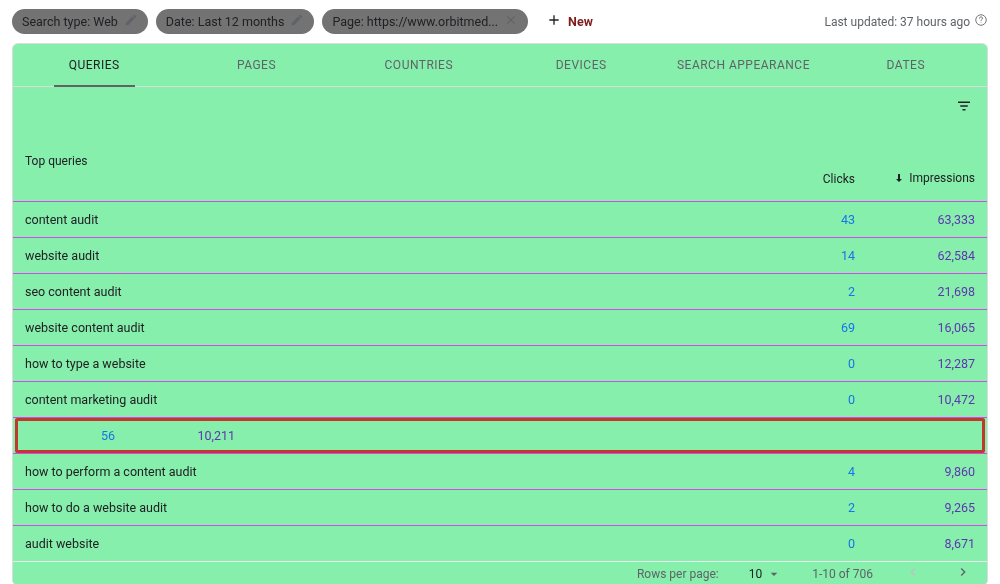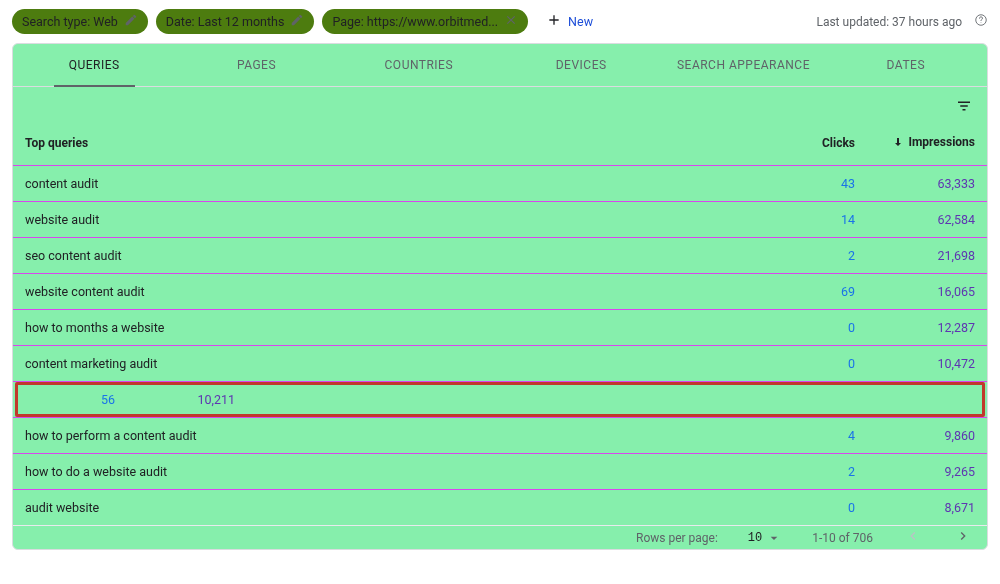--- a/index.html
+++ b/index.html
@@ -14,46 +14,47 @@
   }
   .top-bar {
     display: flex;
     align-items: center;
     padding: 8px 12px;
     gap: 8px;
   }
   .chip {
     display: inline-flex;
     align-items: center;
-    background: #4d7c0f;
+    background: #737373;
     color: #202124;
     border-radius: 16px;
     padding: 4px 10px;
     font-size: 12.5px;
     gap: 6px;
     cursor: pointer;
   }
   .chip svg { width: 14px; height: 14px; fill: #5f6368; }
   .new-chip {
     display: inline-flex;
     align-items: center;
     padding: 4px 10px;
     gap: 6px;
     font-size: 12.5px;
     cursor: pointer;
-    color: #1d4ed8;
+    color: #7f1d1d;
+    font-weight: bold;
   }
   .new-chip svg { width: 16px; height: 16px; fill: #202124; }
   .spacer { flex: 1; }
   .last-updated {
     color: #5f6368;
     font-size: 12px;
     display: inline-flex;
     align-items: center;
-    gap: 12px;
+    gap: 4px;
   }
   .last-updated svg { width: 14px; height: 14px; fill: #5f6368; stroke: #5f6368; }
   .card {
     border: 1px solid #dadce0;
     border-radius: 6px;
     margin: 0 12px 8px 12px;
     background: #86efac;
   }
   .tabs {
     display: flex;
@@ -93,31 +94,30 @@
     align-items: center;
     padding: 0 12px;
     border-top: 1px solid #d946ef;
   }
   .table-header {
     border-top: none;
     padding-top: 14px;
     padding-bottom: 14px;
     color: #5f6368;
     font-size: 12px;
-    font-weight: bold;
   }
   .table-row {
     height: 36px;
     font-size: 12.5px;
   }
   .col-query { flex: 1; text-align: left; color: #202124; }
   .col-clicks { width: 90px; text-align: right; color: #1a73e8; }
   .col-impr  { width: 120px; text-align: right; color: #5e35b1; }
   .table-header .col-clicks,
-  .table-header .col-impr { color: #202124; }
+  .table-header .col-impr { color: #202124; margin-top: 36px; }
   .sort-ind {
     display: inline-flex;
     align-items: center;
     gap: 4px;
     justify-content: flex-end;
   }
   .down-arrow { width: 12px; height: 12px; fill: #202124; }
   .highlight {
     position: relative;
   }
@@ -138,21 +138,20 @@
     font-size: 12px;
     color: #5f6368;
     border-top: 1px solid #e8eaed;
   }
   .footer .sel {
     display: inline-flex;
     align-items: center;
     gap: 4px;
     color: #202124;
     cursor: pointer;
-    font-family: Liberation Mono, monospace;
   }
   .footer svg { width: 16px; height: 16px; fill: #5f6368; }
   .nav-btn { cursor: pointer; padding: 2px; }
   .nav-btn.disabled svg { fill: #bdc1c6; }
 </style>
 </head>
 <body>
 
 <div class="top-bar">
   <div class="chip">
@@ -246,21 +245,21 @@
         <div class="col-query">seo content audit</div>
         <div class="col-clicks">2</div>
         <div class="col-impr">21,698</div>
       </div>
       <div class="table-row">
         <div class="col-query">website content audit</div>
         <div class="col-clicks">69</div>
         <div class="col-impr">16,065</div>
       </div>
       <div class="table-row">
-        <div class="col-query">how to months a website</div>
+        <div class="col-query">how to type a website</div>
         <div class="col-clicks">0</div>
         <div class="col-impr">12,287</div>
       </div>
       <div class="table-row">
         <div class="col-query">content marketing audit</div>
         <div class="col-clicks">0</div>
         <div class="col-impr">10,472</div>
       </div>
       <div class="table-row highlight">
         <div class="col-clicks">56</div>

